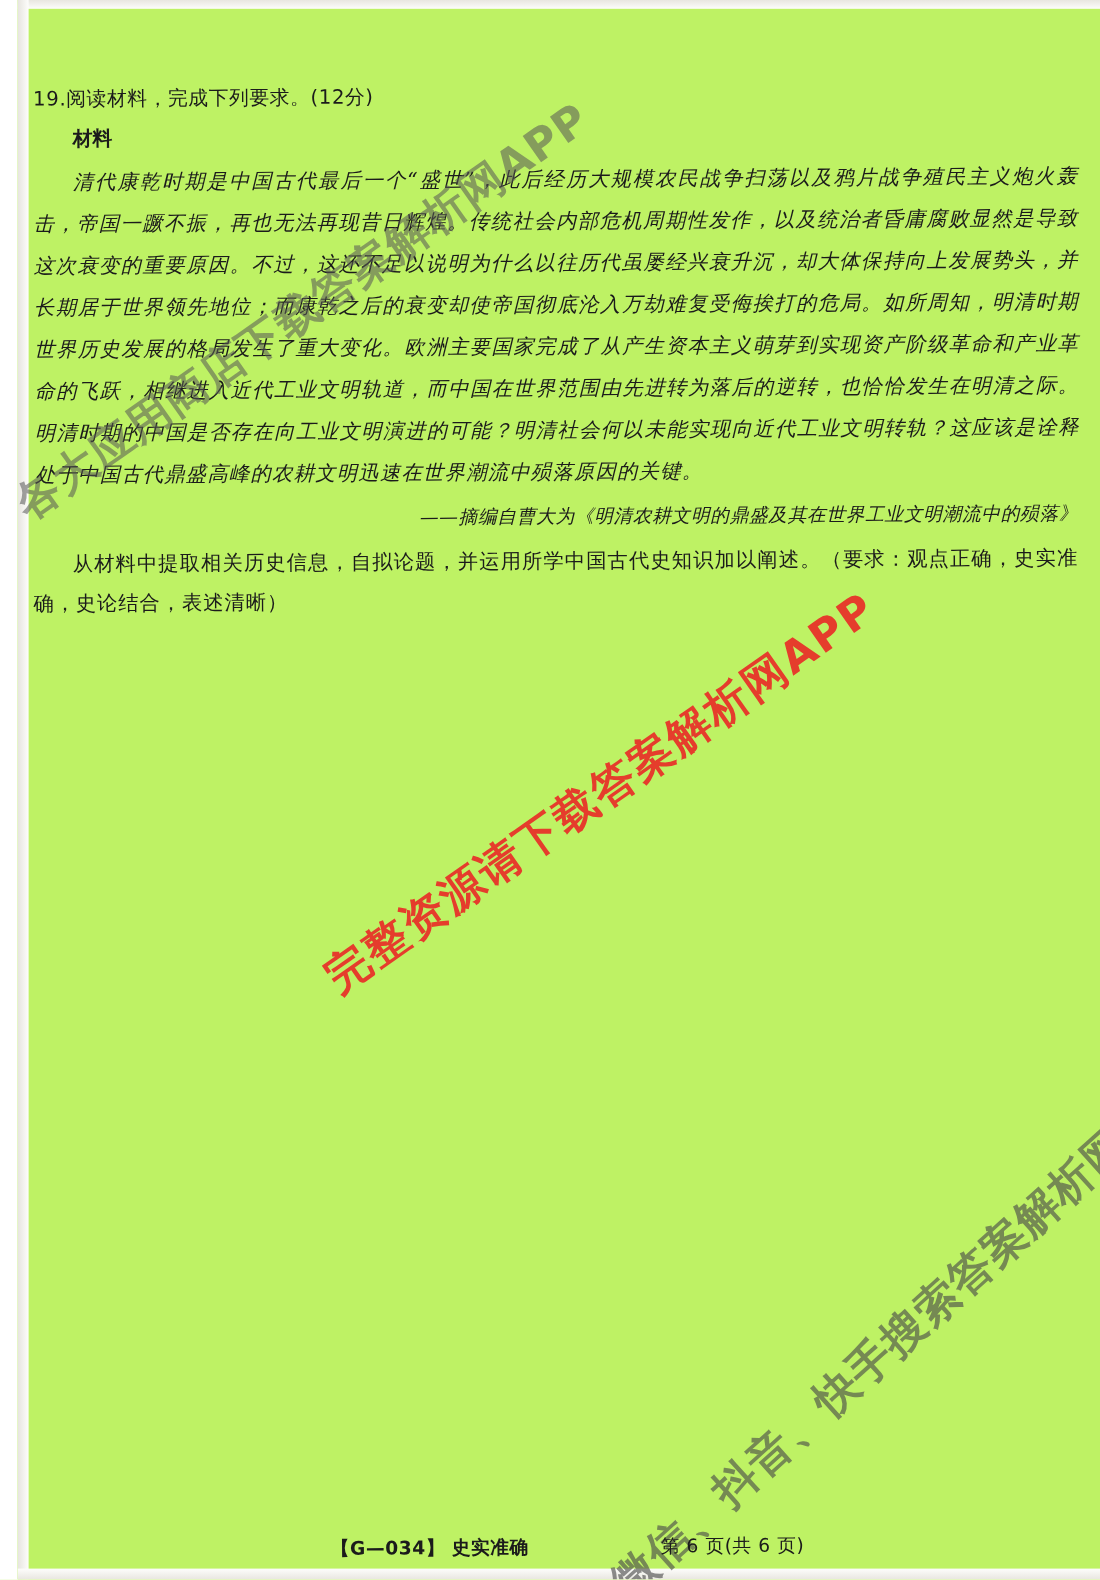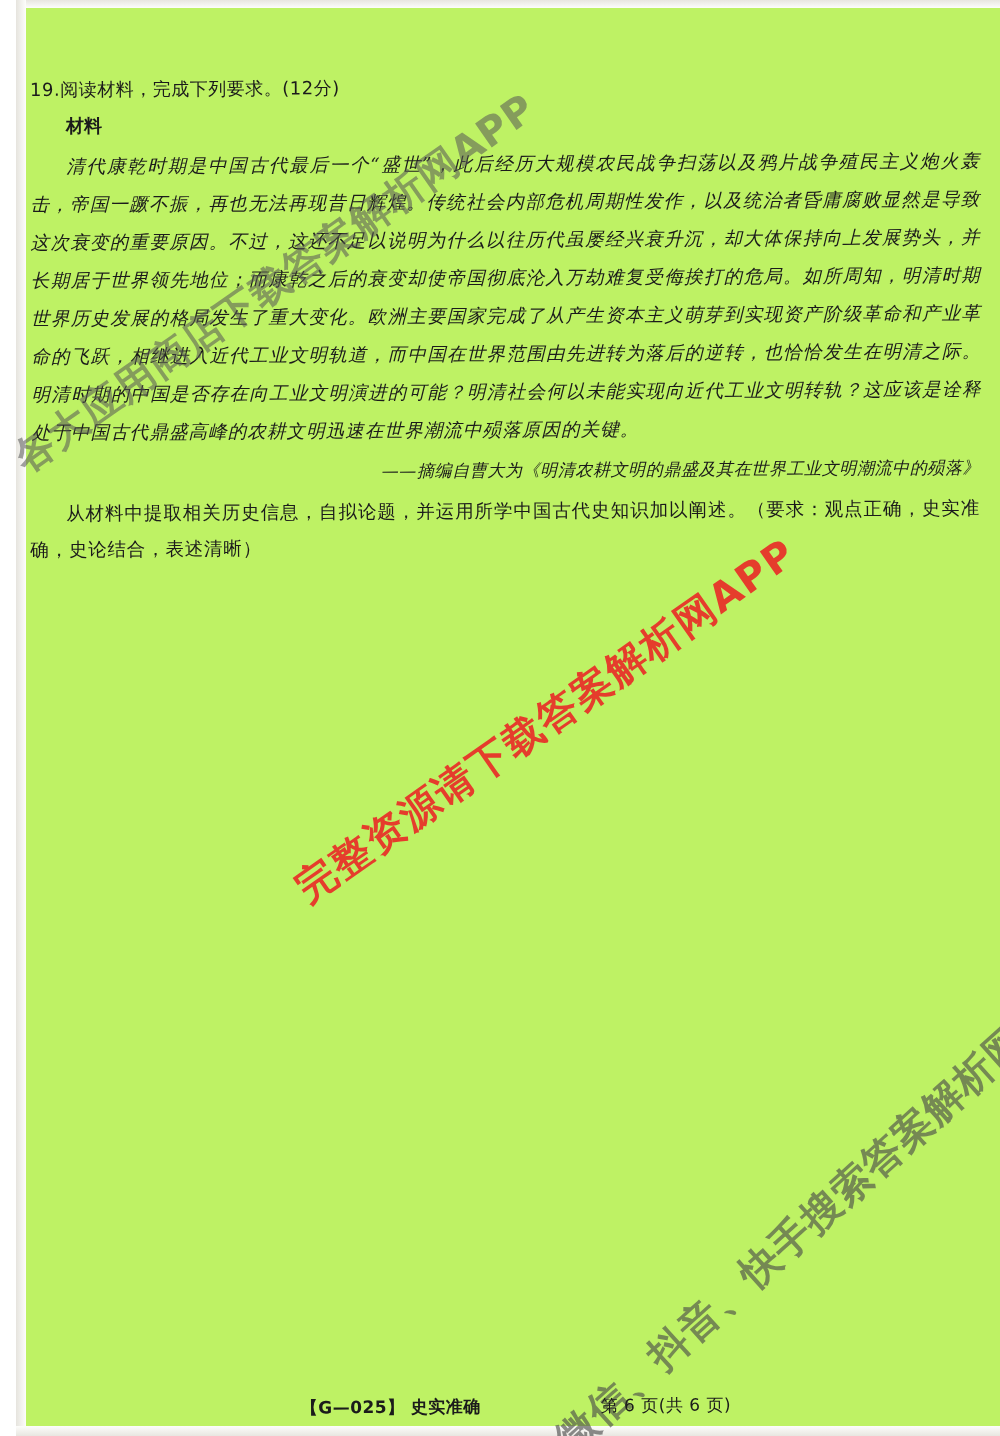--- a/index.html
+++ b/index.html
@@ -192,16 +192,16 @@
     <div class="requirement">从材料中提取相关历史信息，自拟论题，并运用所学中国古代史知识加以阐述。（要求：观点正确，史实准确，史论结合，表述清晰）</div>
   </div>
 
   <div class="wm wm-gray-topleft">各大应用商店下载答案解析网APP</div>
 
   <div class="wm wm-red-main">完整资源请下载答案解析网APP</div>
 
   <div class="wm wm-gray-right">微信、抖音、快手搜索答案解析网</div>
 
   <div class="footer">
-    <span class="footer-code">【G—025】</span><span class="footer-subject">史实准确</span><span class="footer-page">第 6 页(共 6 页)</span>
+    <span class="footer-code">【G—034】</span><span class="footer-subject">史实准确</span><span class="footer-page">第 6 页(共 6 页)</span>
   </div>
 
 </div>
 
 </body></html>

